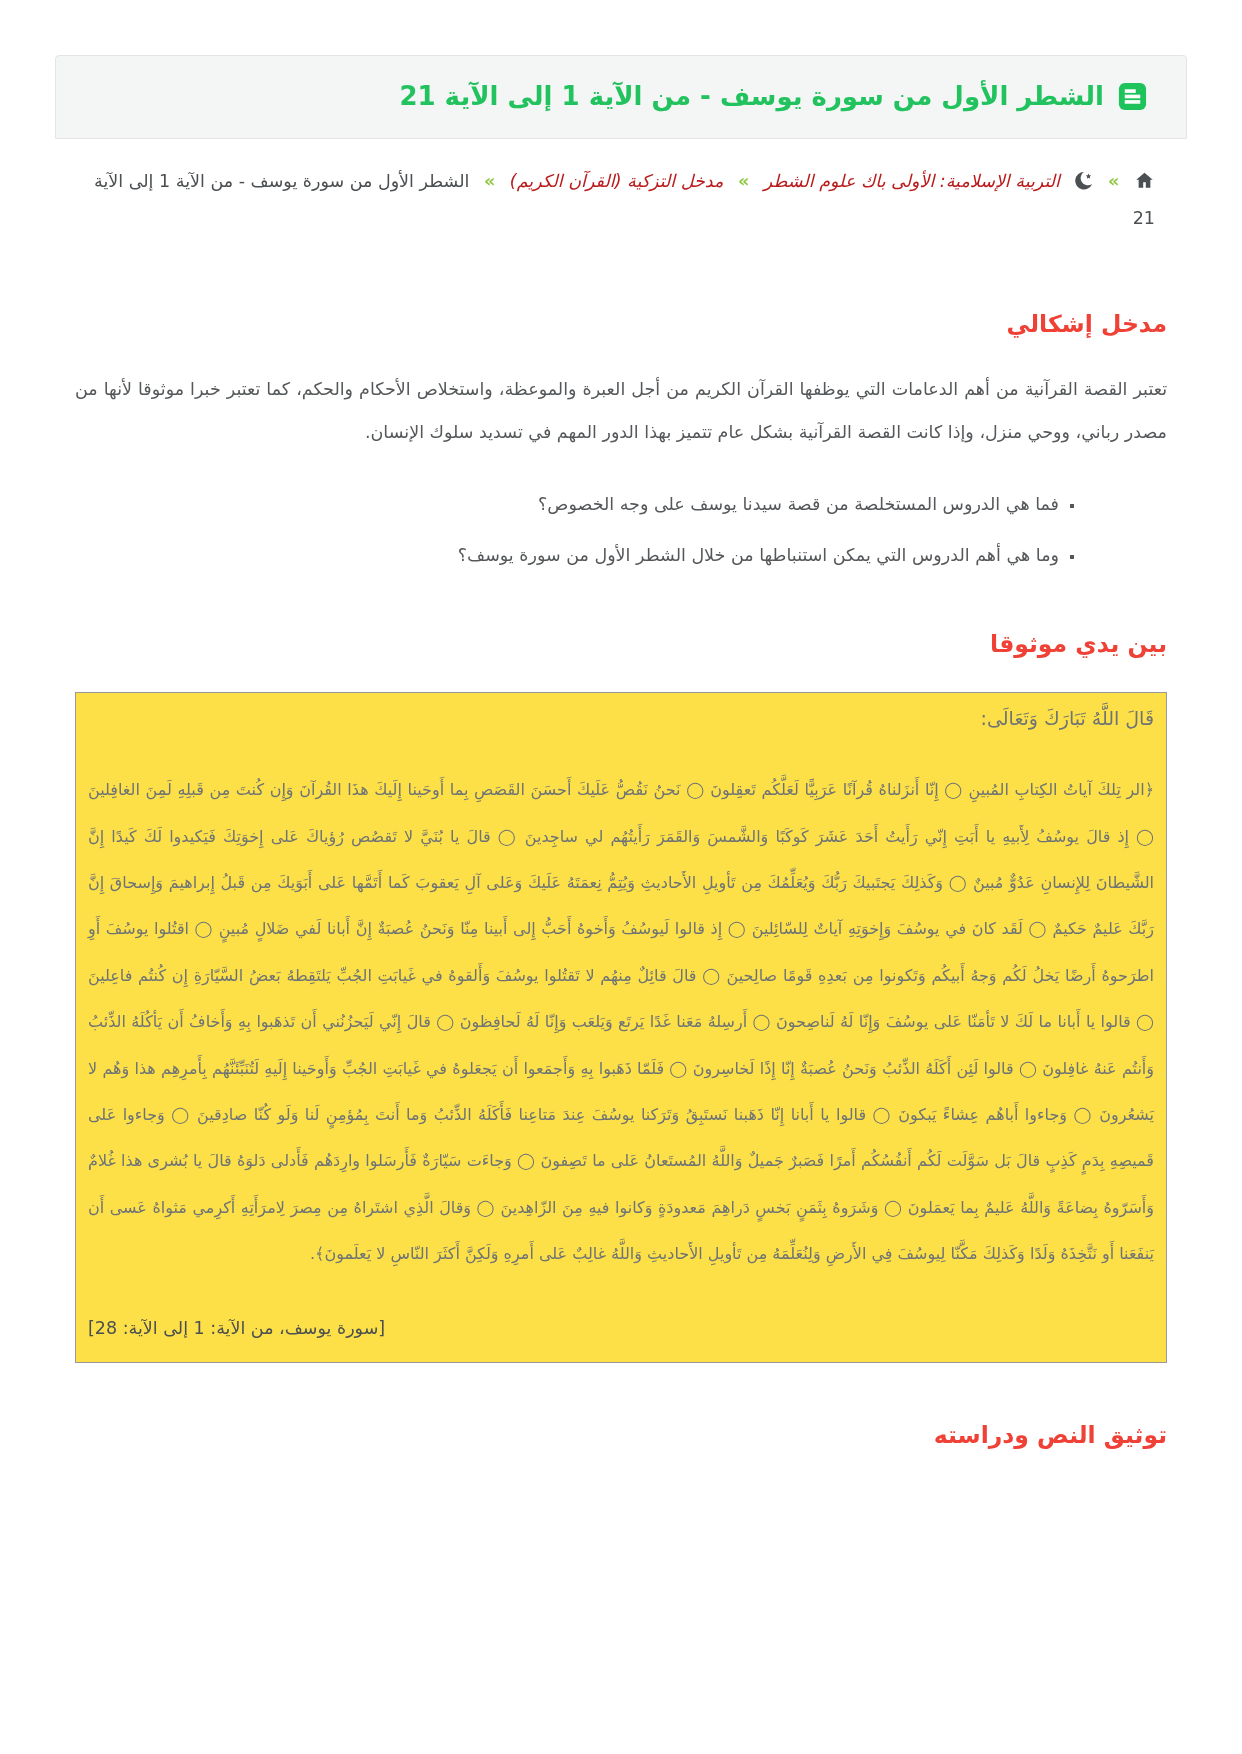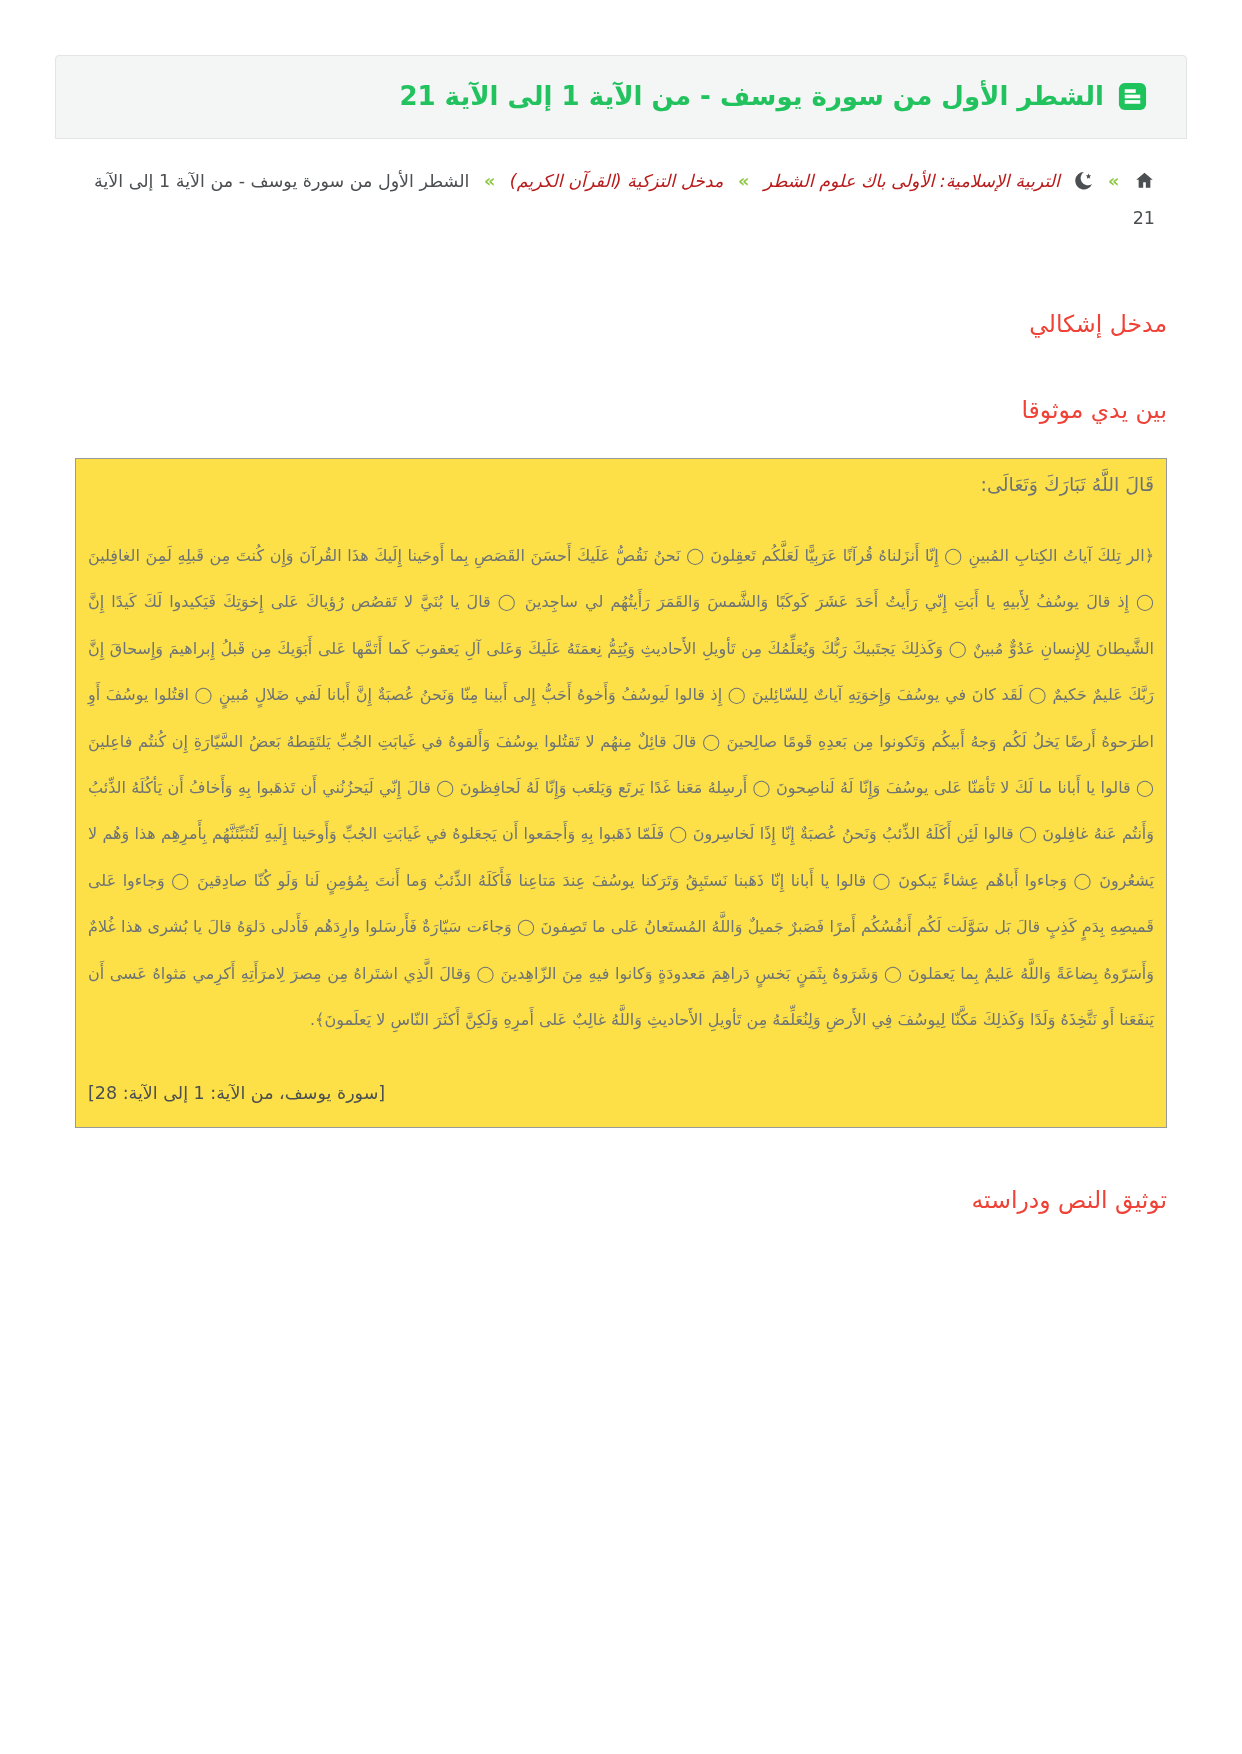--- a/index.html
+++ b/index.html
@@ -40,21 +40,21 @@
   .breadcrumb a { color: #b91c1c; text-decoration: none; cursor: pointer; font-style: italic; }
   .crumb-sep { color: #8dc63f; margin: 0 9px; font-weight: bold; }
   .crumb-icon-wrap { display: inline-flex; vertical-align: -4px; margin-left: 7px; }
   .home-link { display: inline-flex; vertical-align: -4px; }
 
   
   main { padding: 0 20px; }
   h2.sec-heading {
     color: #ef4136;
     font-size: 23.5px;
-    font-weight: normal;
+    font-weight: bold;
     margin: 58px 0 30px;
   }
   p.body-text {
     font-size: 17.5px;
     line-height: 2.45;
     text-align: justify;
     margin: 0;
     color: #55585a;
   }
   ul.questions {
@@ -132,20 +132,25 @@
     <a href="#">التربية الإسلامية: الأولى باك علوم الشطر</a>
     <span class="crumb-sep">»</span>
     <a href="#">مدخل التزكية (القرآن الكريم)</a>
     <span class="crumb-sep">»</span>
     <span>الشطر الأول من سورة يوسف - من الآية 1 إلى الآية 21</span>
   </nav>
 
   <main>
 
     <h2 class="sec-heading">مدخل إشكالي</h2>
+    <p class="body-text">تعتبر القصة القرآنية من أهم الدعامات التي يوظفها القرآن الكريم من أجل العبرة والموعظة، واستخلاص الأحكام والحكم، كما تعتبر خبرا موثوقا لأنها من مصدر رباني، ووحي منزل، وإذا كانت القصة القرآنية بشكل عام تتميز بهذا الدور المهم في تسديد سلوك الإنسان.</p>
+    <ul class="questions">
+      <li>فما هي الدروس المستخلصة من قصة سيدنا يوسف على وجه الخصوص؟</li>
+      <li>وما هي أهم الدروس التي يمكن استنباطها من خلال الشطر الأول من سورة يوسف؟</li>
+    </ul>
 
     <h2 class="sec-heading">بين يدي موثوقا</h2>
     <div class="verses-box">
       <p class="verses-intro">قَالَ اللَّهُ تَبَارَكَ وَتَعَالَى:</p>
       <p class="quran-text">﴿الر تِلكَ آياتُ الكِتابِ المُبينِ ◯ إِنّا أَنزَلناهُ قُرآنًا عَرَبِيًّا لَعَلَّكُم تَعقِلونَ ◯ نَحنُ نَقُصُّ عَلَيكَ أَحسَنَ القَصَصِ بِما أَوحَينا إِلَيكَ هذَا القُرآنَ وَإِن كُنتَ مِن قَبلِهِ لَمِنَ الغافِلينَ ◯ إِذ قالَ يوسُفُ لِأَبيهِ يا أَبَتِ إِنّي رَأَيتُ أَحَدَ عَشَرَ كَوكَبًا وَالشَّمسَ وَالقَمَرَ رَأَيتُهُم لي ساجِدينَ ◯ قالَ يا بُنَيَّ لا تَقصُص رُؤياكَ عَلى إِخوَتِكَ فَيَكيدوا لَكَ كَيدًا إِنَّ الشَّيطانَ لِلإِنسانِ عَدُوٌّ مُبينٌ ◯ وَكَذلِكَ يَجتَبيكَ رَبُّكَ وَيُعَلِّمُكَ مِن تَأويلِ الأَحاديثِ وَيُتِمُّ نِعمَتَهُ عَلَيكَ وَعَلى آلِ يَعقوبَ كَما أَتَمَّها عَلى أَبَوَيكَ مِن قَبلُ إِبراهيمَ وَإِسحاقَ إِنَّ رَبَّكَ عَليمٌ حَكيمٌ ◯ لَقَد كانَ في يوسُفَ وَإِخوَتِهِ آياتٌ لِلسّائِلينَ ◯ إِذ قالوا لَيوسُفُ وَأَخوهُ أَحَبُّ إِلى أَبينا مِنّا وَنَحنُ عُصبَةٌ إِنَّ أَبانا لَفي ضَلالٍ مُبينٍ ◯ اقتُلوا يوسُفَ أَوِ اطرَحوهُ أَرضًا يَخلُ لَكُم وَجهُ أَبيكُم وَتَكونوا مِن بَعدِهِ قَومًا صالِحينَ ◯ قالَ قائِلٌ مِنهُم لا تَقتُلوا يوسُفَ وَأَلقوهُ في غَيابَتِ الجُبِّ يَلتَقِطهُ بَعضُ السَّيّارَةِ إِن كُنتُم فاعِلينَ ◯ قالوا يا أَبانا ما لَكَ لا تَأمَنّا عَلى يوسُفَ وَإِنّا لَهُ لَناصِحونَ ◯ أَرسِلهُ مَعَنا غَدًا يَرتَع وَيَلعَب وَإِنّا لَهُ لَحافِظونَ ◯ قالَ إِنّي لَيَحزُنُني أَن تَذهَبوا بِهِ وَأَخافُ أَن يَأكُلَهُ الذِّئبُ وَأَنتُم عَنهُ غافِلونَ ◯ قالوا لَئِن أَكَلَهُ الذِّئبُ وَنَحنُ عُصبَةٌ إِنّا إِذًا لَخاسِرونَ ◯ فَلَمّا ذَهَبوا بِهِ وَأَجمَعوا أَن يَجعَلوهُ في غَيابَتِ الجُبِّ وَأَوحَينا إِلَيهِ لَتُنَبِّئَنَّهُم بِأَمرِهِم هذا وَهُم لا يَشعُرونَ ◯ وَجاءوا أَباهُم عِشاءً يَبكونَ ◯ قالوا يا أَبانا إِنّا ذَهَبنا نَستَبِقُ وَتَرَكنا يوسُفَ عِندَ مَتاعِنا فَأَكَلَهُ الذِّئبُ وَما أَنتَ بِمُؤمِنٍ لَنا وَلَو كُنّا صادِقينَ ◯ وَجاءوا عَلى قَميصِهِ بِدَمٍ كَذِبٍ قالَ بَل سَوَّلَت لَكُم أَنفُسُكُم أَمرًا فَصَبرٌ جَميلٌ وَاللَّهُ المُستَعانُ عَلى ما تَصِفونَ ◯ وَجاءَت سَيّارَةٌ فَأَرسَلوا وارِدَهُم فَأَدلى دَلوَهُ قالَ يا بُشرى هذا غُلامٌ وَأَسَرّوهُ بِضاعَةً وَاللَّهُ عَليمٌ بِما يَعمَلونَ ◯ وَشَرَوهُ بِثَمَنٍ بَخسٍ دَراهِمَ مَعدودَةٍ وَكانوا فيهِ مِنَ الزّاهِدينَ ◯ وَقالَ الَّذِي اشتَراهُ مِن مِصرَ لِامرَأَتِهِ أَكرِمي مَثواهُ عَسى أَن يَنفَعَنا أَو نَتَّخِذَهُ وَلَدًا وَكَذلِكَ مَكَّنّا لِيوسُفَ فِي الأَرضِ وَلِنُعَلِّمَهُ مِن تَأويلِ الأَحاديثِ وَاللَّهُ غالِبٌ عَلى أَمرِهِ وَلَكِنَّ أَكثَرَ النّاسِ لا يَعلَمونَ﴾.</p>
       <p class="verses-ref">[سورة يوسف، من الآية: 1 إلى الآية: 28]</p>
     </div>
 
     <h2 class="sec-heading">توثيق النص ودراسته</h2>
 

